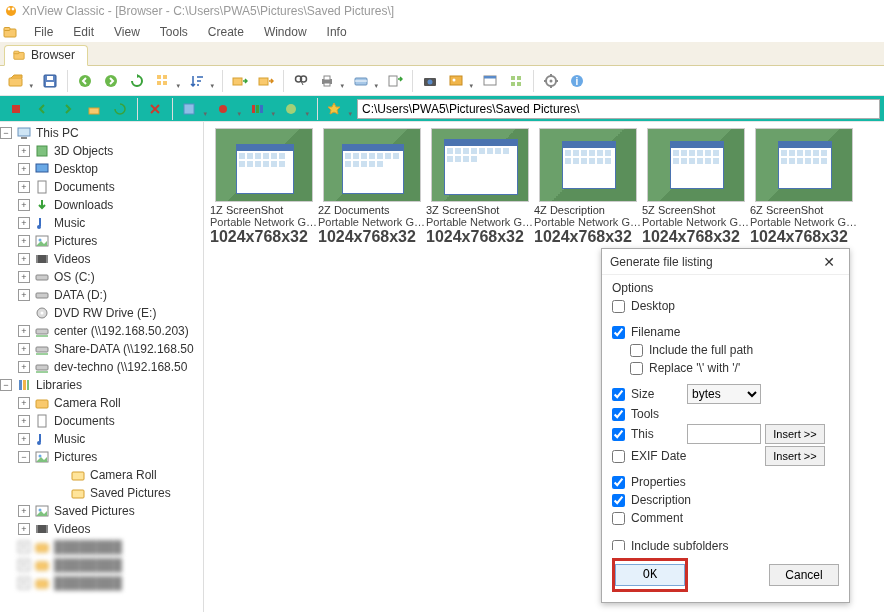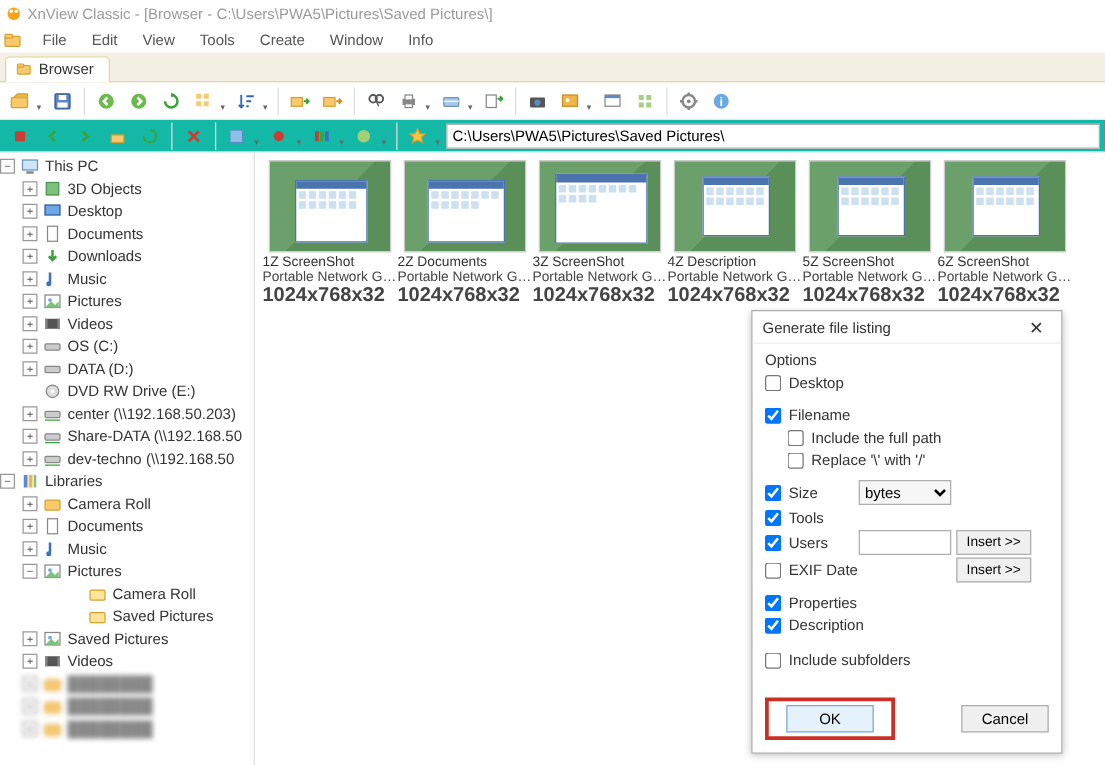--- a/index.html
+++ b/index.html
@@ -182,21 +182,22 @@
   .row-field .cb-row { flex:0 0 75px; }
   .combo { height:20px; font-size:12px; width:74px; border:1px solid #adadad; background:#f6f6f6;}
   .txt { height:20px; width:74px; border:1px solid #adadad; padding:0 2px; font-family:inherit; font-size:12px;}
   .ins-btn { height:20px; width:60px; font-size:11px; border:1px solid #adadad; background:#f0f0f0; margin-left:4px;}
   .dlg-bottom {
     display:flex; justify-content:space-between; align-items:center;
     padding:8px 10px 10px;
   }
   .ok-wrap {
     border:3px solid #cc2f26;
-    padding:3px 14px;
+    padding:3px 0;
+    font-family:Liberation Mono, monospace;
   }
   .btn {
     width:70px; height:22px;
     border:1px solid #7aa7d7;
     background:#e5f1fb;
     font-size:12px;
     font-family:inherit;
   }
   .btn2 {
     width:70px; height:22px;
@@ -912,21 +913,21 @@
         </div>
       <select class="combo" id="sizecombo"><option>bytes</option><option>KB</option><option>MB</option></select>
     </div>
     <div class="cb-row">
         <input type="checkbox" checked="" style="">
         <span>Tools</span>
       </div>
     <div class="row-field">
       <div class="cb-row">
           <input type="checkbox" checked="" style="">
-          <span>Users</span>
+          <span>This</span>
         </div>
       <input class="txt" style="">
       <button class="ins-btn">Insert &gt;&gt;</button>
     </div>
     <div class="row-field">
       <div class="cb-row">
           <input type="checkbox" style="">
           <span>EXIF Date</span>
         </div>
       <span style="width:74px"></span>
@@ -934,20 +935,24 @@
     </div>
     <div style="height:6px"></div>
     <div class="cb-row">
         <input type="checkbox" checked="" style="">
         <span>Properties</span>
       </div>
     <div class="cb-row">
         <input type="checkbox" checked="" style="">
         <span>Description</span>
       </div>
+    <div class="cb-row">
+        <input type="checkbox" style="">
+        <span>Comment</span>
+      </div>
     <div style="height:10px"></div>
     <div class="cb-row">
         <input type="checkbox" style="">
         <span>Include subfolders</span>
       </div>
 
   </div>
   <div class="dlg-bottom">
     <div class="ok-wrap">
       <button class="btn">OK</button>

